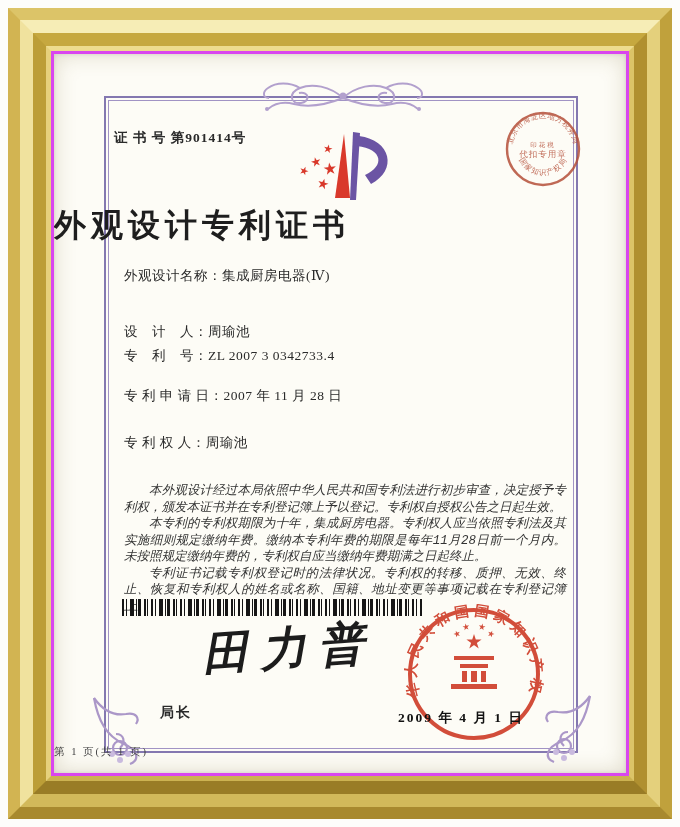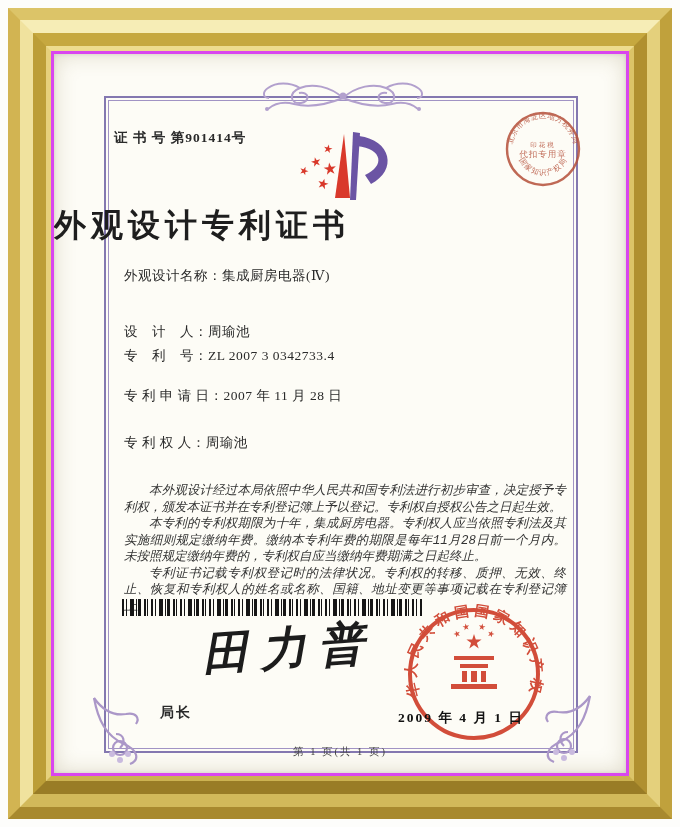--- a/index.html
+++ b/index.html
@@ -37,21 +37,21 @@
       #161616 16px 19px, transparent 19px 22px,
       #161616 22px 24px, transparent 24px 25px,
       #161616 25px 26px, transparent 26px 29px); }
   .director { left:106px; top:614px; font-size:14px; font-weight:bold; letter-spacing:2px;margin-top:36px; }
   .sign { left:148px; top:564px; font-size:46px; font-weight:bold; font-style:italic;
     letter-spacing:12px; color:#1c1c1c; transform:rotate(-4deg); }
   .seal-office { left:350px; top:550px; opacity:.93; }
   .seal-tax { left:450px; top:56px; opacity:.85; }
   .issue-date { left:344px; top:655px; font-size:13.5px; font-weight:bold; letter-spacing:2px;
     color:#111; z-index:5; }
-  .pageno { left:0; right:0; top:691px; text-align:center; font-size:10.5px; letter-spacing:2px;
+  .pageno { left:0; right:0; top:691px; font-size:10.5px; letter-spacing:2px;
     color:#444; }
   .orn { color:#b2a0cd; }
 </style>
 </head>
 <body>
 
 <div class="stage">
  <div class="f1">
   <div class="f2">
    <div class="f3">

